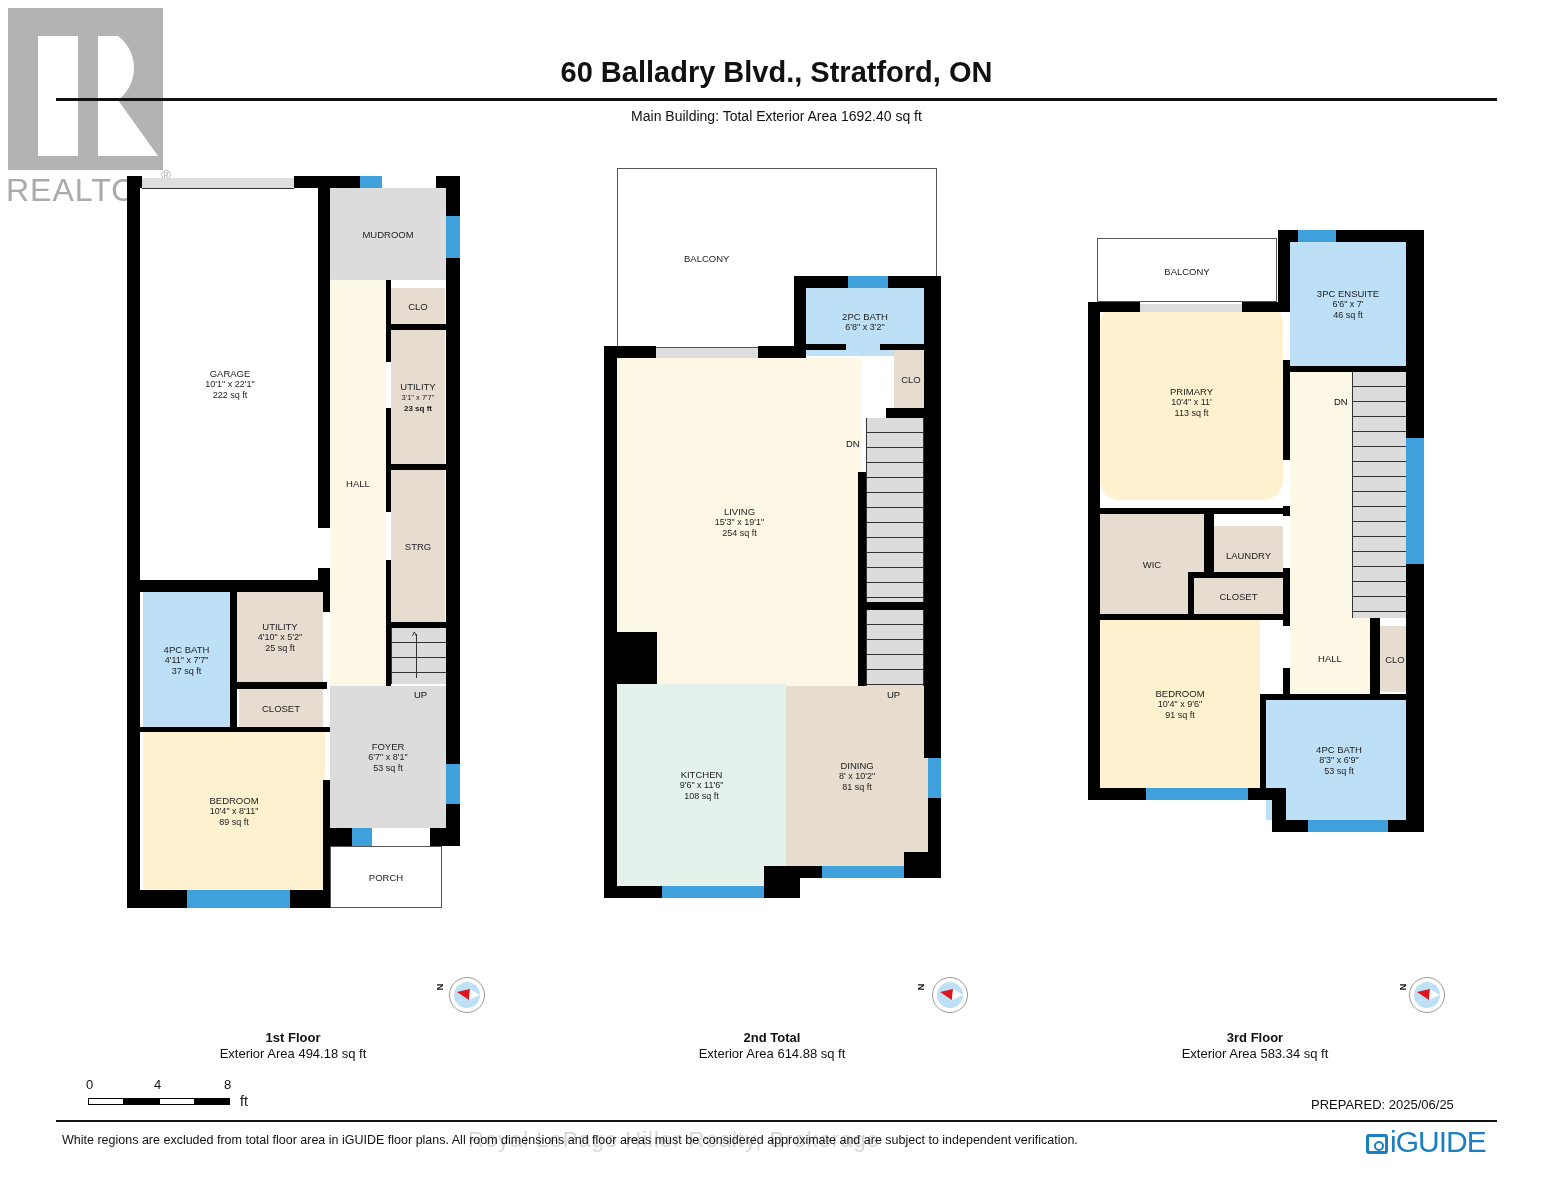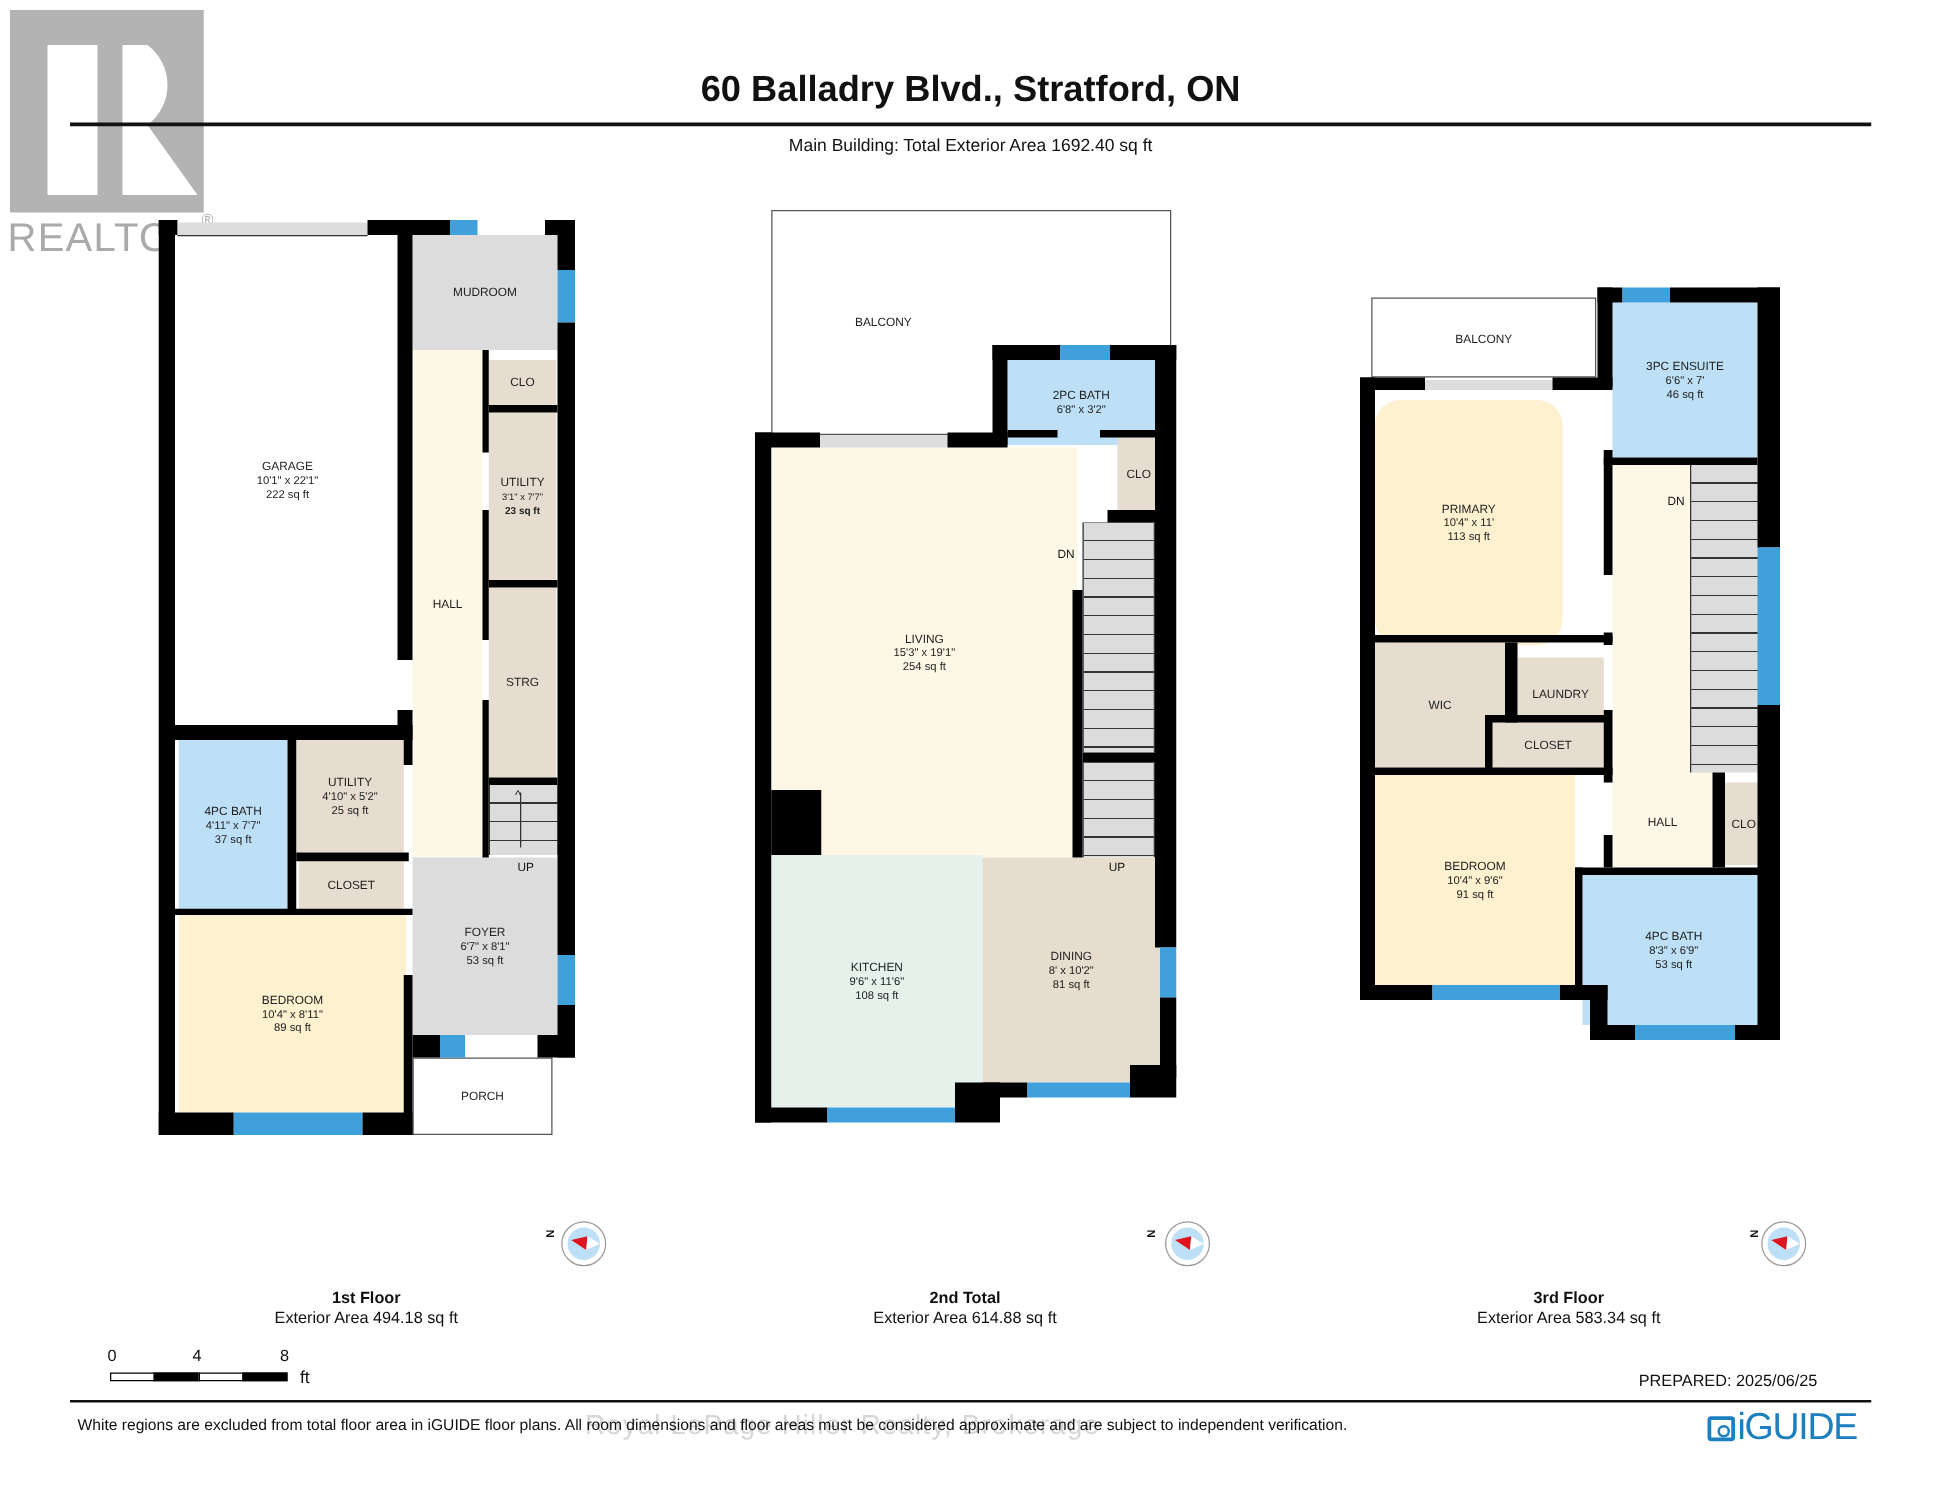--- a/index.html
+++ b/index.html
@@ -211,21 +211,21 @@
 
 <div class="abs" style="left:0; top:0;">
   <div class="room c-white" style="left:1097px; top:238px; width:180px; height:64px; justify-content:flex-start; padding-top:27px;">
     <span class="lbl">BALCONY</span>
   </div>
   <div class="room c-blue" style="left:1290px; top:242px; width:116px; height:124px;">
     <span class="lbl">3PC ENSUITE</span>
     <span>6'6" x 7'</span>
     <span>46 sq ft</span>
   </div>
-  <div class="room c-bed" style="left:1100px; top:320px; width:150px; height:196px;border-radius:20px;">
+  <div class="room c-bed" style="left:1100px; top:304px; width:183px; height:196px;border-radius:20px;">
     <span class="lbl">PRIMARY</span>
     <span>10'4" x 11'</span>
     <span>113 sq ft</span>
   </div>
   <div class="room c-hall" style="left:1290px; top:372px; width:80px; height:322px;">
     <span class="lbl" style="margin-top:250px;">HALL</span>
   </div>
   <div class="stairs" style="left:1352px; top:372px; width:54px; height:246px;"></div>
   <div class="abs" style="left:1334px; top:396px; font-size:9.5px;">DN</div>
   <div class="room c-tan" style="left:1100px; top:514px; width:104px; height:100px;">

